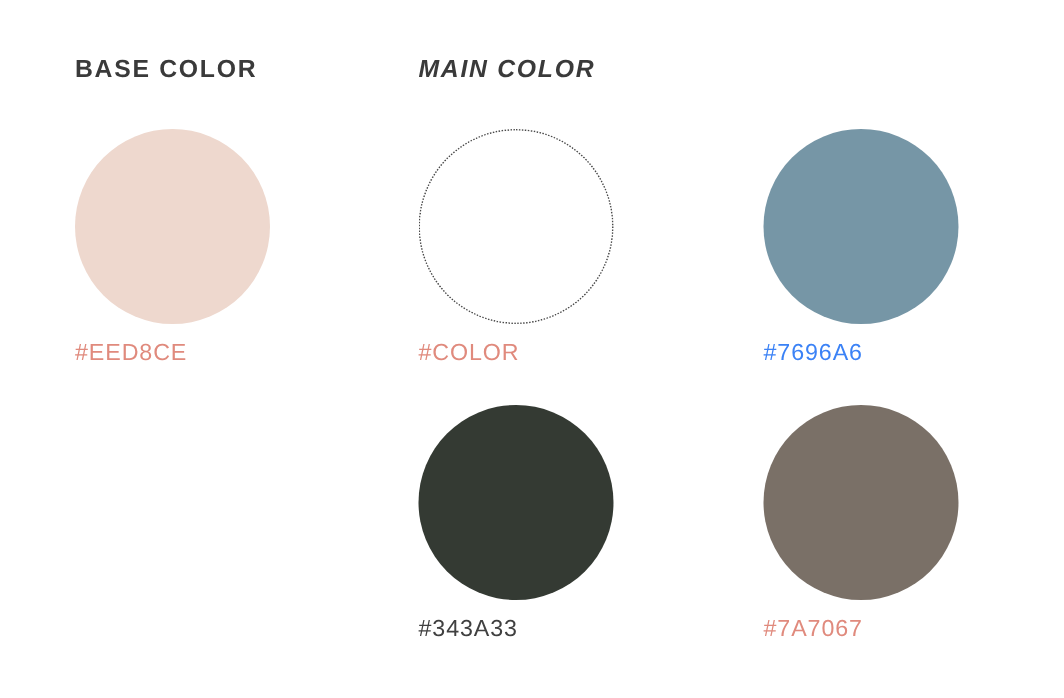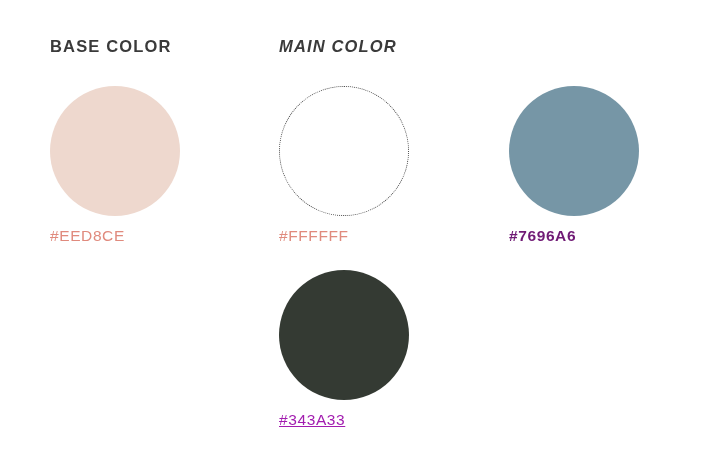--- a/index.html
+++ b/index.html
@@ -89,31 +89,35 @@
       <div class="swatch-circle" style="background-color: rgb(238, 216, 206);"></div>
       <div class="swatch-hex" style="color: rgb(224, 138, 125);">#EED8CE</div>
     </div>
   </div>
 
   <div class="column column-main">
     <div class="column-heading" style="color: rgb(58, 58, 58); font-style: italic;">MAIN COLOR</div>
 
     <div class="swatch-group swatch-group-row1">
       <div class="swatch-circle outlined" style="background-color: rgb(255, 255, 255); border-color: rgb(74, 74, 74);"></div>
-      <div class="swatch-hex" style="color: rgb(224, 138, 125);">#FFFFFF</div>
+      <div class="swatch-hex" style="color: rgb(224, 138, 125);">#COLOR</div>
     </div>
 
     <div class="swatch-group swatch-group-row2">
       <div class="swatch-circle" style="background-color: rgb(52, 58, 51);"></div>
-      <div class="swatch-hex" style="color: #a21caf; text-decoration: underline;">#343A33</div>
+      <div class="swatch-hex" style="color: #404040;">#343A33</div>
     </div>
   </div>
 
   <div class="column column-accent">
 
     <div class="swatch-group swatch-group-row1">
       <div class="swatch-circle" style="background-color: rgb(118, 150, 166);"></div>
-      <div class="swatch-hex" style="color: #701a75; font-weight: bold;">#7696A6</div>
+      <div class="swatch-hex" style="color: #3b82f6;">#7696A6</div>
     </div>
 
+    <div class="swatch-group swatch-group-row2">
+      <div class="swatch-circle" style="background-color: rgb(122, 112, 103);"></div>
+      <div class="swatch-hex" style="color: rgb(224, 138, 125);">#7A7067</div>
+    </div>
   </div>
 
 </div>
 
 </body></html>

